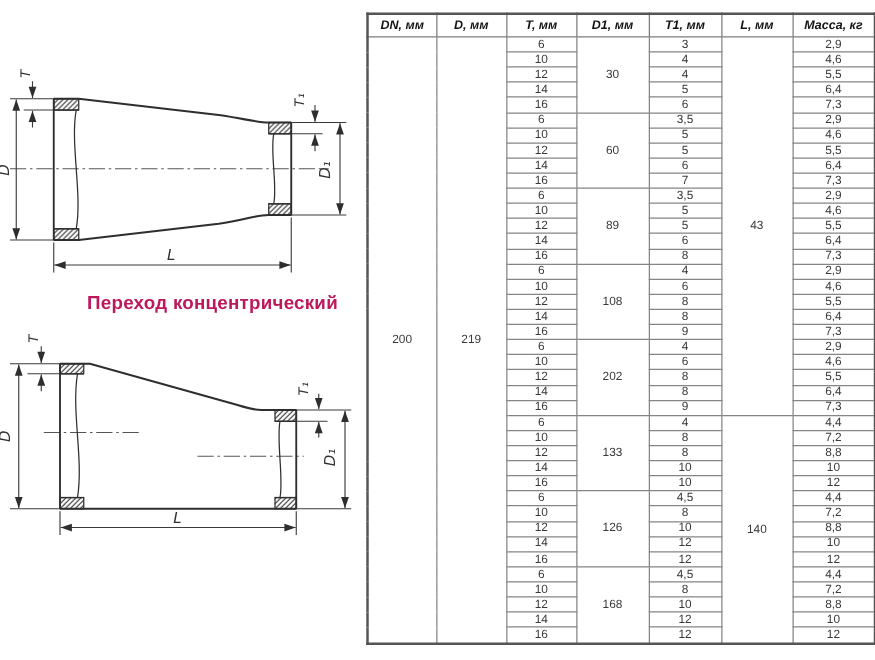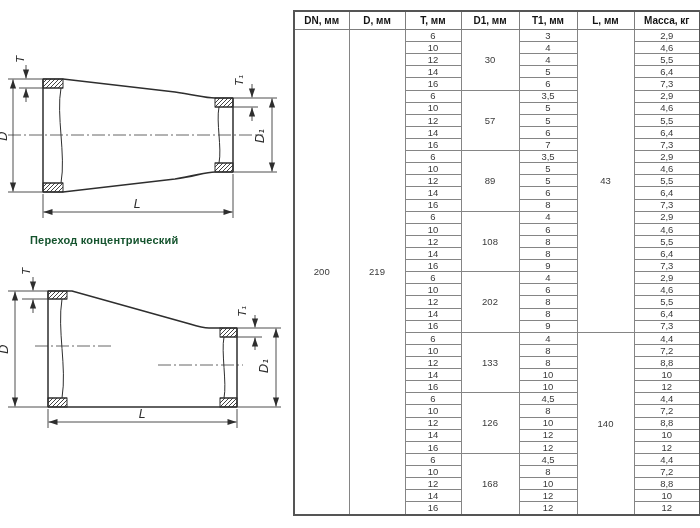--- a/index.html
+++ b/index.html
@@ -1,27 +1,27 @@
 <!DOCTYPE html>
 <html><head>
 <meta charset="utf-8">
 <style>
   html,body{margin:0;padding:0;background:#fff;}
   .canvas{position:relative;width:700px;height:528px;background:#fff;overflow:hidden;
           font-family:"Liberation Sans",sans-serif;}
   
   .diag{position:absolute;left:0;}
-  .caption{position:absolute;left:30px;width:280px;
-           font-size:11px;font-weight:600;color:#14532d;letter-spacing:.2px;}
+  .caption{position:absolute;left:30px;width:280px;text-align:center;
+           font-size:15px;font-weight:600;color:#be185d;letter-spacing:.2px;}
   
   table.spec{position:absolute;left:293px;top:10px;width:406px;height:506px;
              border-collapse:collapse;table-layout:fixed;
              border:2px solid #555;}
   table.spec th{border:1px solid #7d7d7d;font-size:10px;font-weight:bold;color:#141414;
-                padding:0;text-align:center;height:17px;background:#fff;}
+                padding:0;text-align:center;height:17px;background:#fff;font-style:italic;}
   table.spec td{border:1px solid #858585;font-size:9.5px;color:#3a3a3a;
                 padding:0;text-align:center;vertical-align:middle;line-height:1;}
   svg text{font-family:"DejaVu Sans",sans-serif;}
 </style>
 </head>
 <body>
 
 <div class="canvas">
 
   <svg class="diag" style="top:30px" width="290" height="200" viewBox="0 0 290 200">
@@ -184,21 +184,21 @@
           <td>5</td>
           <td>6,4</td>
         </tr>
         <tr>
           <td>16</td>
           <td>6</td>
           <td>7,3</td>
         </tr>
         <tr>
           <td>6</td>
-          <td rowspan="5">57</td>
+          <td rowspan="5">60</td>
           <td>3,5</td>
           <td>2,9</td>
         </tr>
         <tr>
           <td>10</td>
           <td>5</td>
           <td>4,6</td>
         </tr>
         <tr>
           <td>12</td>

